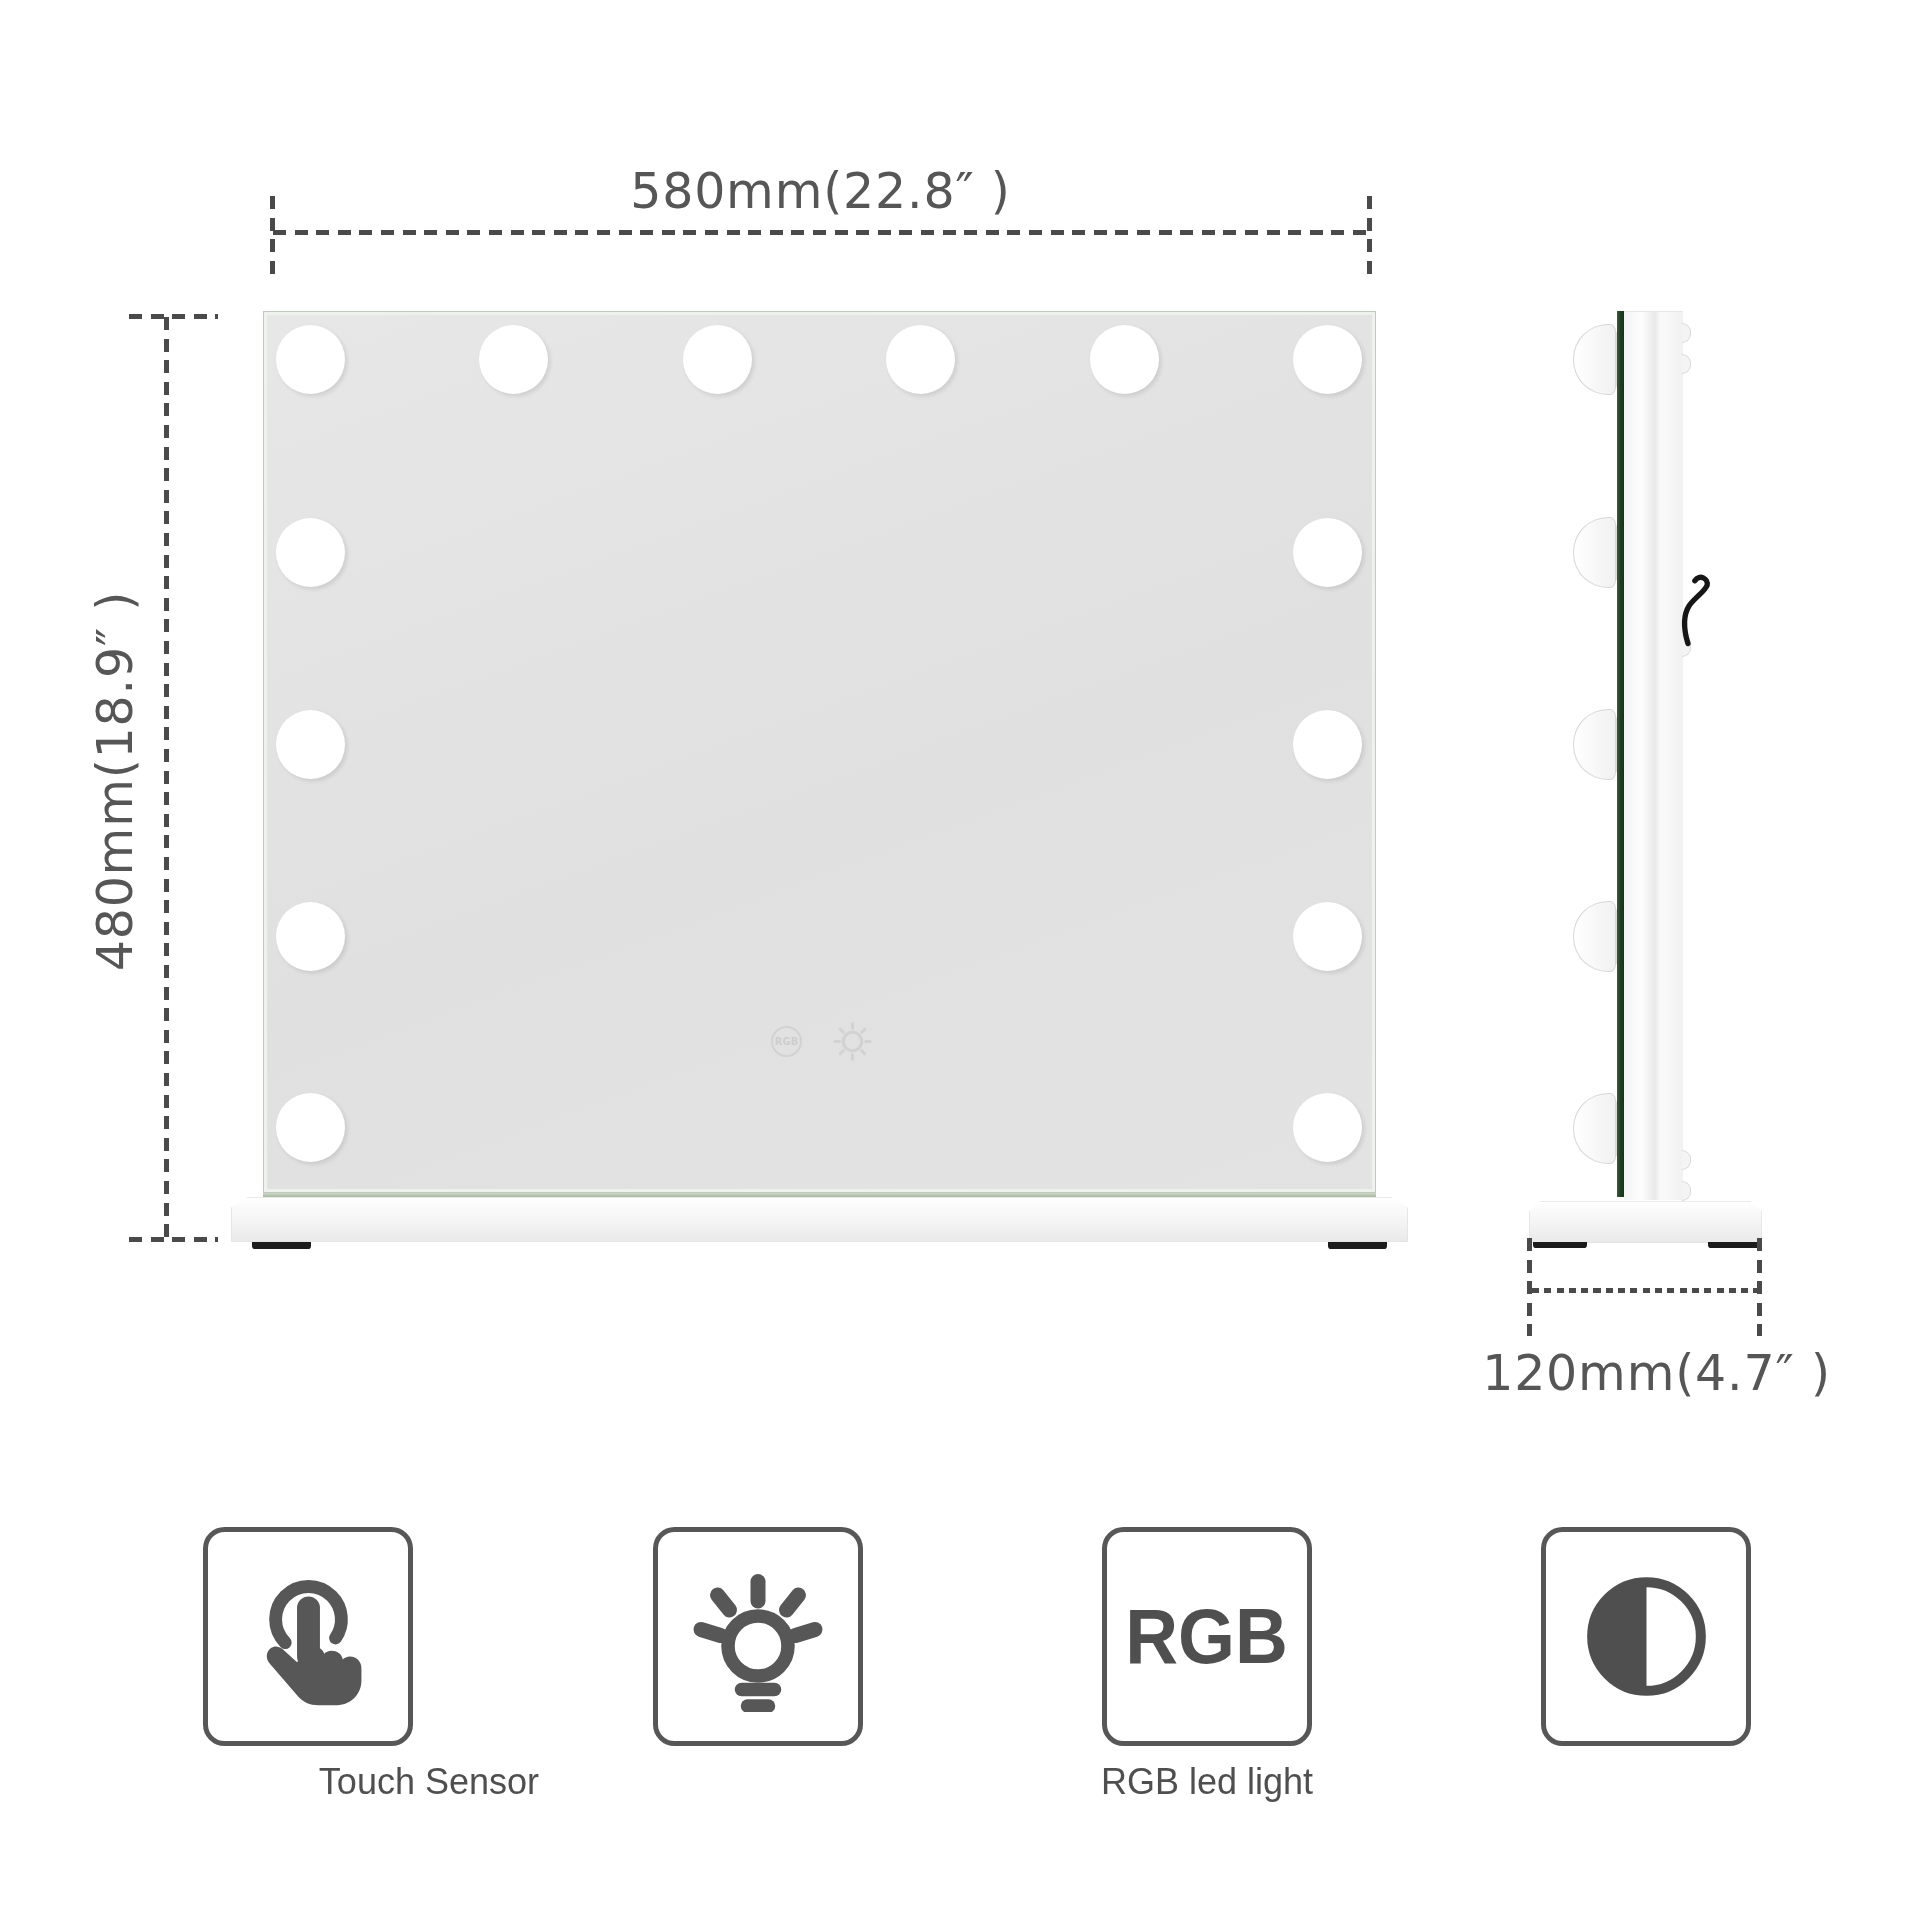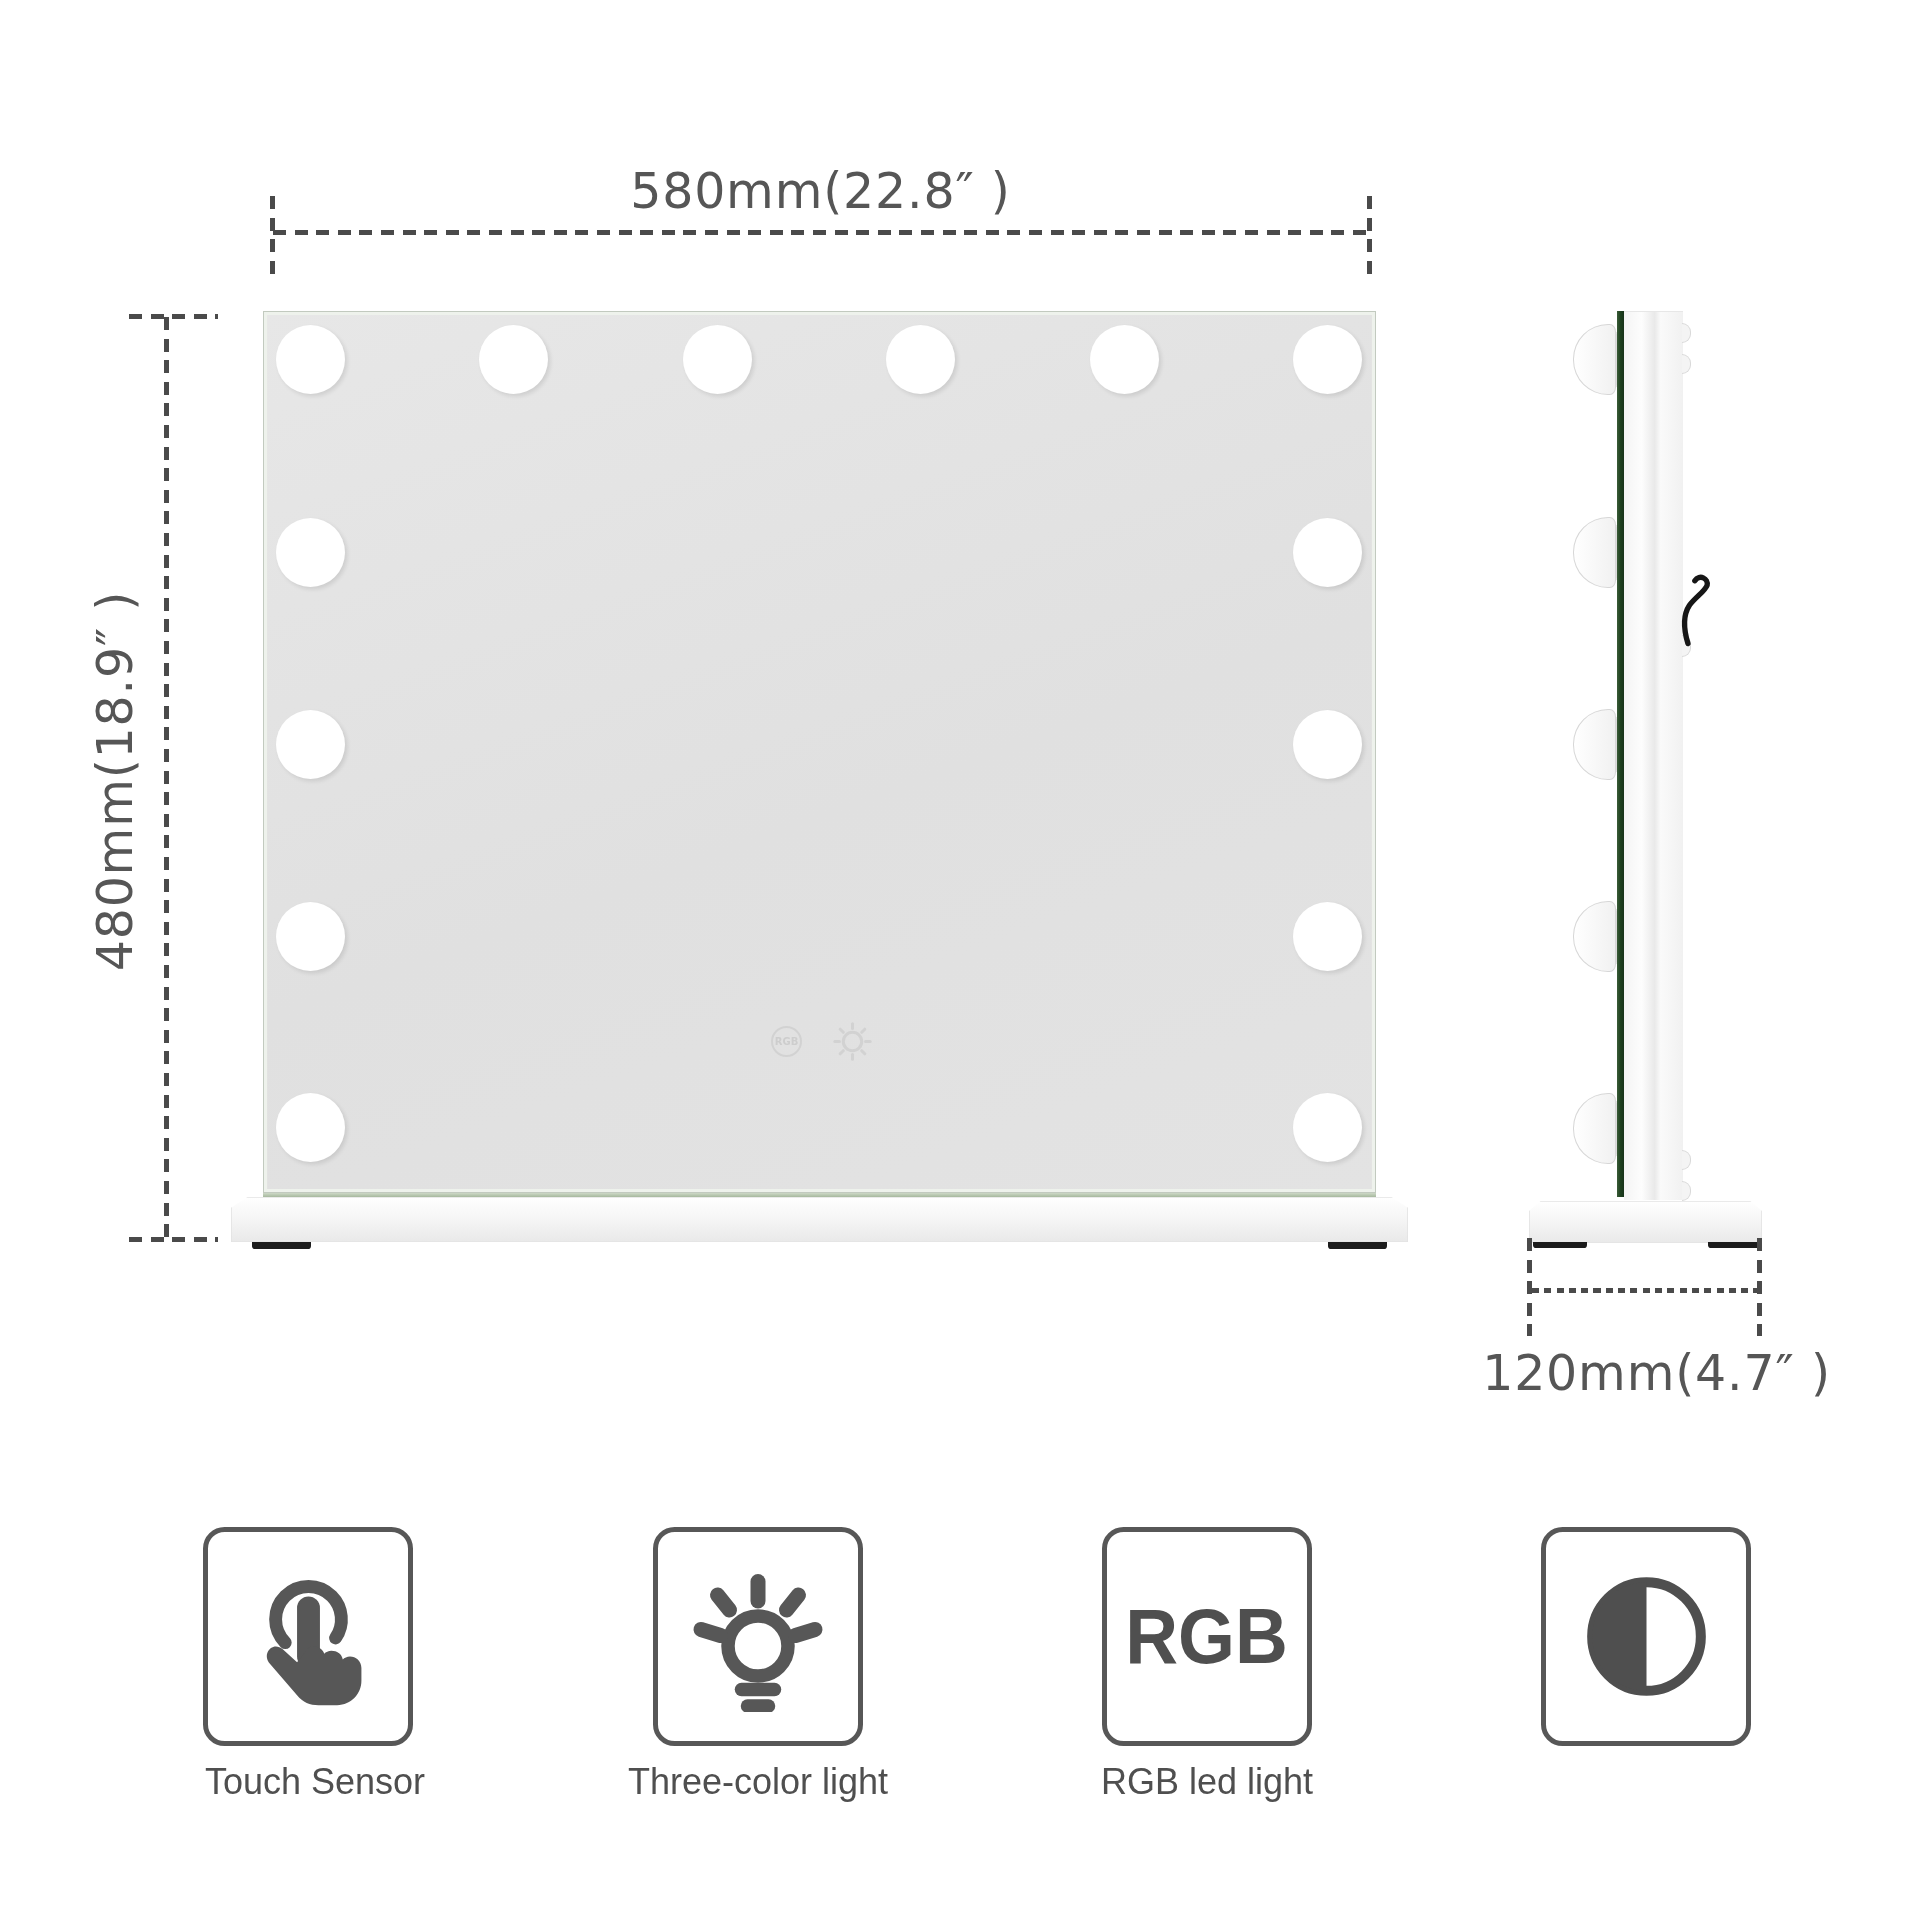--- a/index.html
+++ b/index.html
@@ -142,39 +142,38 @@
   <div class="abs dot-h" style="left:1532px;top:1288px;width:225px;"></div>
   <div class="abs dim-label" style="left:1271px;top:1345px;width:771px;">120mm(4.7″ )</div>
 
   <div class="feat-box" style="left:203px;">
     <svg width="143" height="143" viewBox="0 0 100 100">
       <circle cx="50" cy="38" r="23" fill="none" stroke="#575757" stroke-width="9" stroke-linecap="round" stroke-dasharray="104 41" transform="rotate(135 50 38)"></circle>
       <rect x="42" y="22" width="16" height="50" rx="8" fill="#575757"></rect>
       <path d="M42 68 L32 59 c-7 -6 -15 3 -9 10 l19 22 c4 5 9 7 15 7 h13 c10 0 17 -8 17 -17 v-9 c0 -5 -4 -8 -8 -8 c-2 0 -4 1 -5 2 c-1 -4 -4 -6 -8 -6 c-2 0 -4 1 -5 2 c-1 -3 -4 -5 -7 -5 c-2 0 -3 0 -4 1 z" fill="#575757"></path>
     </svg>
   </div>
-  <div class="feat-label" style="left:84px;">Touch Sensor</div>
+  <div class="feat-label" style="left:77px;text-align:right;">Touch Sensor</div>
 
   <div class="feat-box" style="left:653px;">
     <svg width="150" height="150" viewBox="0 0 100 100">
       <circle cx="50" cy="56" r="20" fill="none" stroke="#575757" stroke-width="9"></circle>
       <g stroke="#575757" stroke-width="10" stroke-linecap="round">
         <line x1="50" y1="26" x2="50" y2="13"></line>
         <line x1="31" y1="32" x2="23" y2="22"></line>
         <line x1="69" y1="32" x2="77" y2="22"></line>
         <line x1="25" y1="49" x2="12" y2="45"></line>
         <line x1="75" y1="49" x2="88" y2="45"></line>
       </g>
       <g stroke="#575757" stroke-width="9" stroke-linecap="round">
         <line x1="39" y1="85" x2="61" y2="85"></line>
         <line x1="43" y1="96" x2="57" y2="96"></line>
       </g>
     </svg>
   </div>
-  <div class="feat-label" style="left:527px;">Three-color light</div>
 
   <div class="feat-box" style="left:1102px;">
     <div class="rgb-big">RGB</div>
   </div>
   <div class="feat-label" style="left:976px;">RGB led light</div>
 
   <div class="feat-box" style="left:1541px;">
     <svg width="143" height="143" viewBox="0 0 100 100">
       <circle cx="50" cy="50" r="38" fill="none" stroke="#4f4f4f" stroke-width="7"></circle>
       <path d="M50 12 A38 38 0 0 0 50 88 Z" fill="#4f4f4f"></path>

